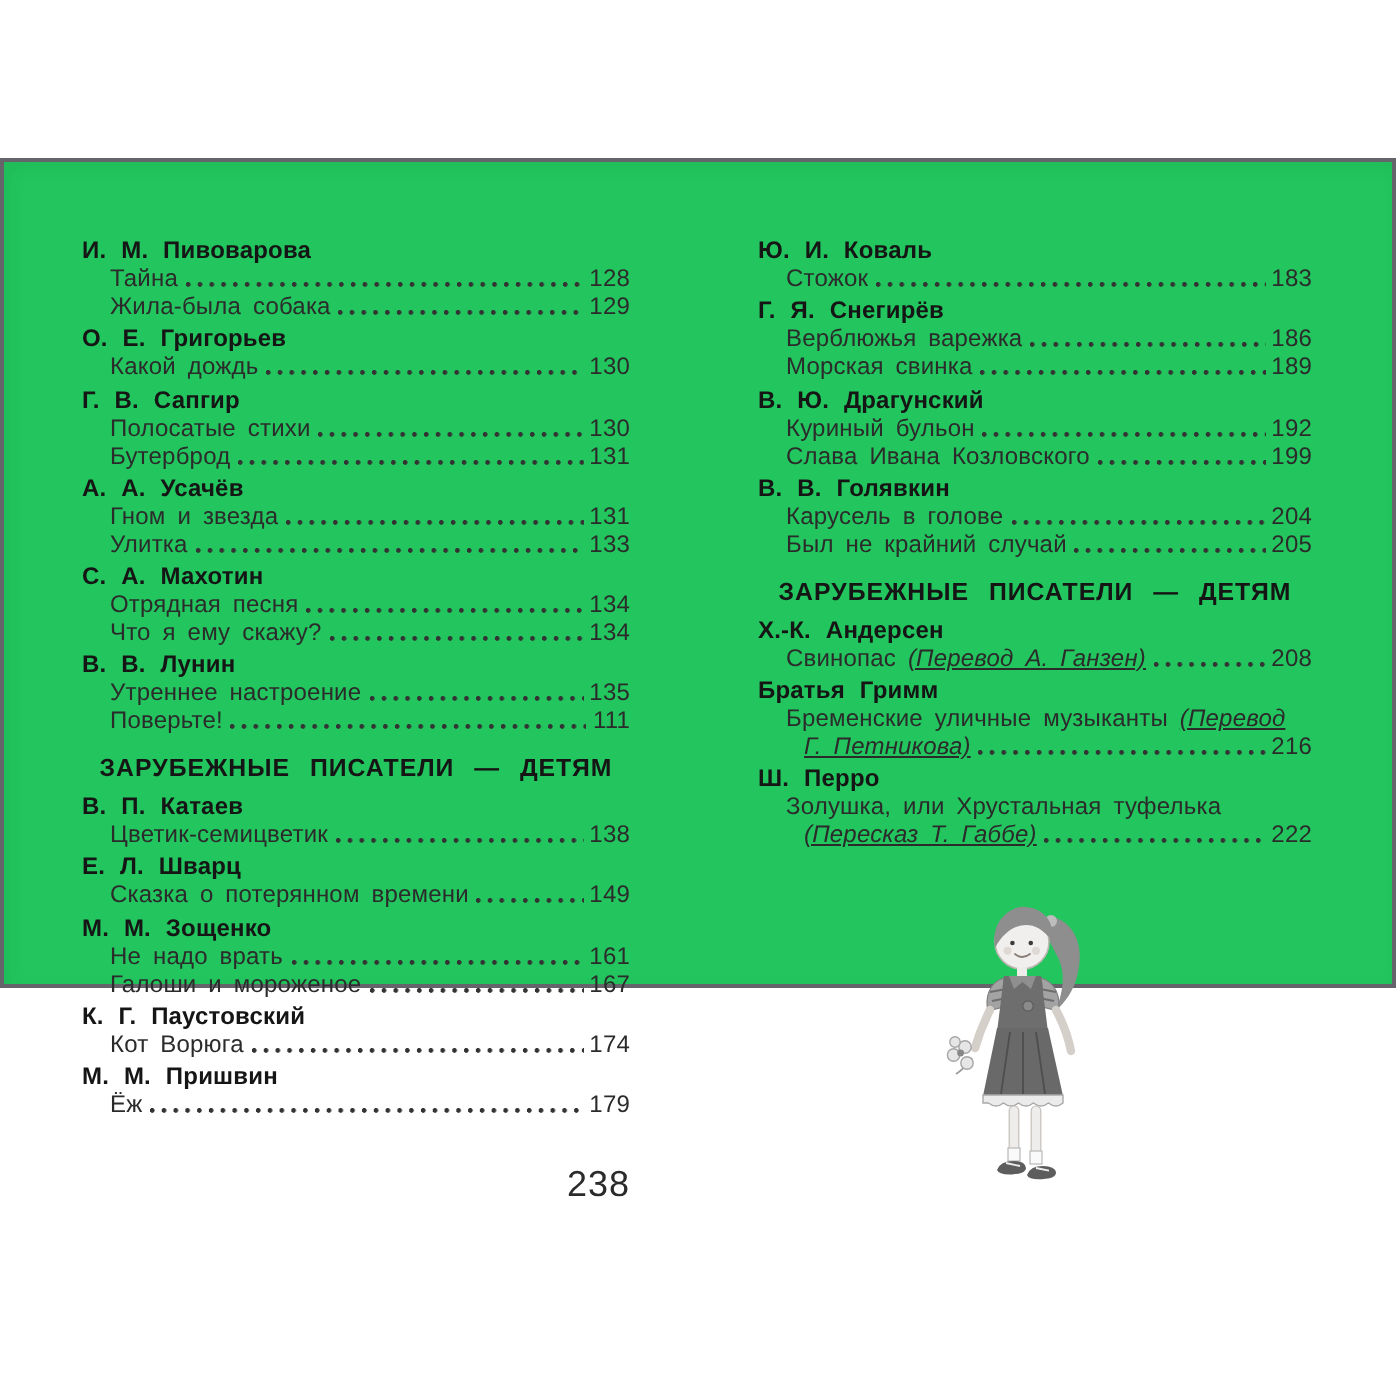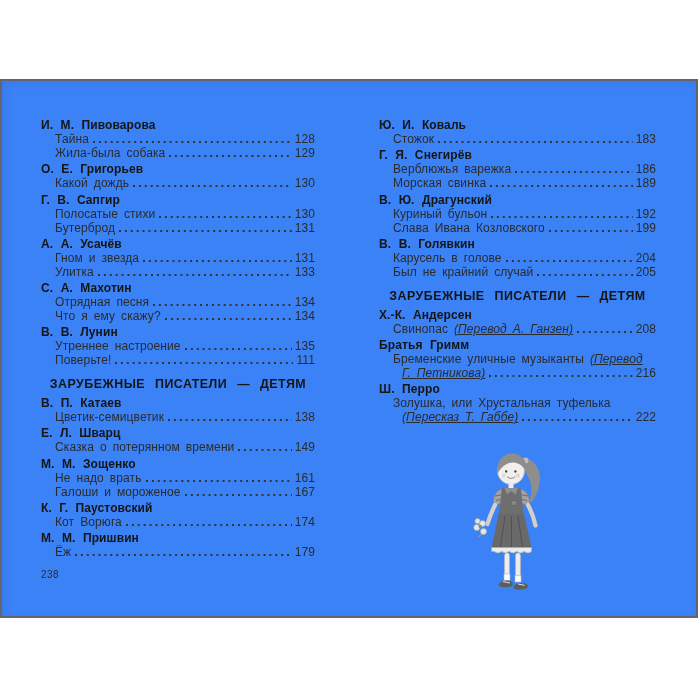--- a/index.html
+++ b/index.html
@@ -5,22 +5,22 @@
   :root{
     --text:#2b2b2b; --bold:#151515; --frame:#64646a; --dots:#333;
   }
   html,body{margin:0;padding:0;}
   body{
     width:700px;height:700px;background:#ffffff;position:relative;
     font-family:"Liberation Sans", sans-serif;color:var(--text);
     overflow:hidden;
   }
   .photo-frame{
-    position:absolute;left:0;top:79px;width:698px;height:539px;
-    box-sizing:border-box;border:2px solid var(--frame);background:#3b82f6;
+    position:absolute;left:0;top:79px;width:698px;height:415px;
+    box-sizing:border-box;border:2px solid var(--frame);background:#22c55e;
     box-shadow:inset 3px 3px 9px rgba(0,0,0,0.05);
     padding-left:39px;
   }
   .toc-col{
     position:absolute;top:35px;font-size:12px;line-height:14px;
     letter-spacing:0.1px;
   }
   .toc-col-left{left:39px;width:274px;}
   .toc-col-right{left:377px;width:277px;}
   .author{
@@ -37,22 +37,22 @@
   .entry-text{white-space:pre-wrap;}
   .it{font-style:italic;text-decoration:underline;}
   .leader{
     flex:1 1 auto;min-width:12px;margin:0 3px 0 4px;align-self:stretch;
     background-image:radial-gradient(circle at 1.1px 1.2px, var(--dots) 1.02px, rgba(0,0,0,0) 1.35px);
     background-size:5.9px 3px;background-repeat:repeat-x;
     background-position:left calc(100% - 2px);
   }
   .pageref{flex:0 0 auto;}
   .folio{
-    position:absolute;left:39px;width:274px;top:488px;text-align:left;
-    font-size:10px;letter-spacing:0.5px;
+    position:absolute;left:39px;width:274px;top:501px;text-align:right;
+    font-size:18px;letter-spacing:0.5px;
   }
   .girl{position:absolute;left:460px;top:366px;}
 </style>
 </head>
 <body>
 
 <div class="photo-frame">
   <div class="toc-col toc-col-left">
       <div class="author">И. М. Пивоварова</div>
       <div class="entry-line">

